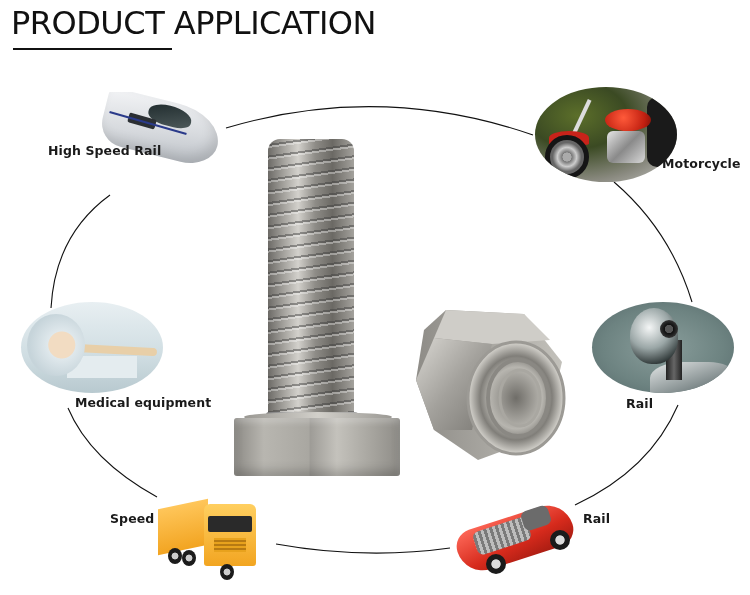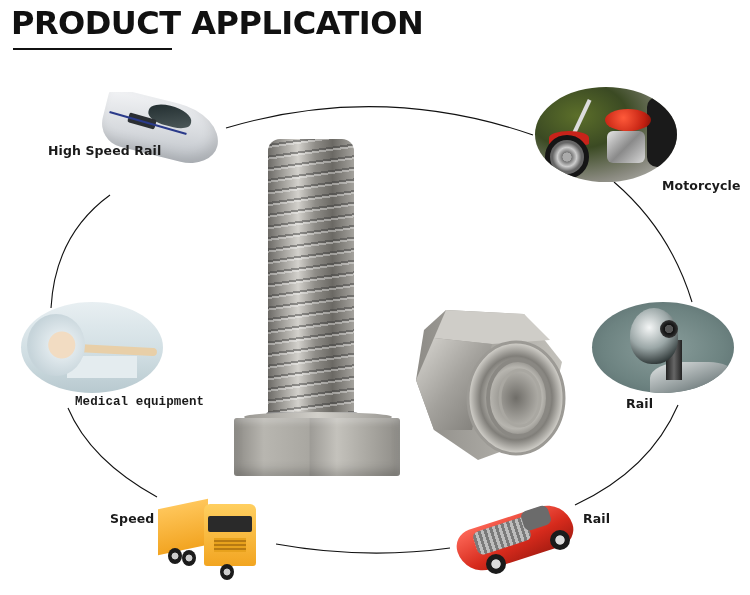--- a/index.html
+++ b/index.html
@@ -2,21 +2,21 @@
 <html><head>
 <meta charset="utf-8">
 <style>
   * { box-sizing: border-box; margin: 0; padding: 0; }
   html, body { width: 750px; height: 595px; background: #ffffff; overflow: hidden; }
   body { position: relative; font-family: "Liberation Sans", "DejaVu Sans", sans-serif; color: #111; }
 
   .title {
     position: absolute; left: 11px; top: 5px;
     font-family: "DejaVu Sans", "Liberation Sans", sans-serif;
-    font-size: 32px; font-weight: 700; letter-spacing: -0.5px; color: #111;
+    font-size: 32px; font-weight: 400; letter-spacing: -0.5px; color: #111;
     line-height: 36px; white-space: nowrap;
   }
   .title-underline {
     position: absolute; left: 13px; top: 48px; width: 159px; height: 2px; background: #111;
   }
 
   svg.connectors { position: absolute; left: 0; top: 0; width: 750px; height: 595px; }
 
   .label {
     position: absolute; font-family: "DejaVu Sans", sans-serif; font-size: 12.5px; font-weight: 700;
@@ -177,28 +177,28 @@
 <div class="label" style="left:48px; top:143px;">High Speed Rail</div>
 
 <div class="thumb oval moto">
   <div class="rider"></div>
   <div class="fork"></div>
   <div class="tank"></div>
   <div class="engine"></div>
   <div class="fender"></div>
   <div class="wheel"></div>
 </div>
-<div class="label" style="left:662px; top:178px;text-align:center;">Motorcycle</div>
+<div class="label" style="left:662px; top:156px;text-align:center;">Motorcycle</div>
 
 <div class="thumb oval med">
   <div class="base"></div>
   <div class="bed"></div>
   <div class="ring"></div>
 </div>
-<div class="label" style="left:75px; top:395px;font-family:Liberation Mono, monospace;">Medical equipment</div>
+<div class="label" style="left:75px; top:395px;">Medical equipment</div>
 
 <div class="thumb oval robot">
   <div class="shoulder"></div>
   <div class="neck"></div>
   <div class="head"></div>
   <div class="eye"></div>
 </div>
 <div class="label" style="left:626px; top:396px;">Rail</div>
 
 <div class="thumb truck">

